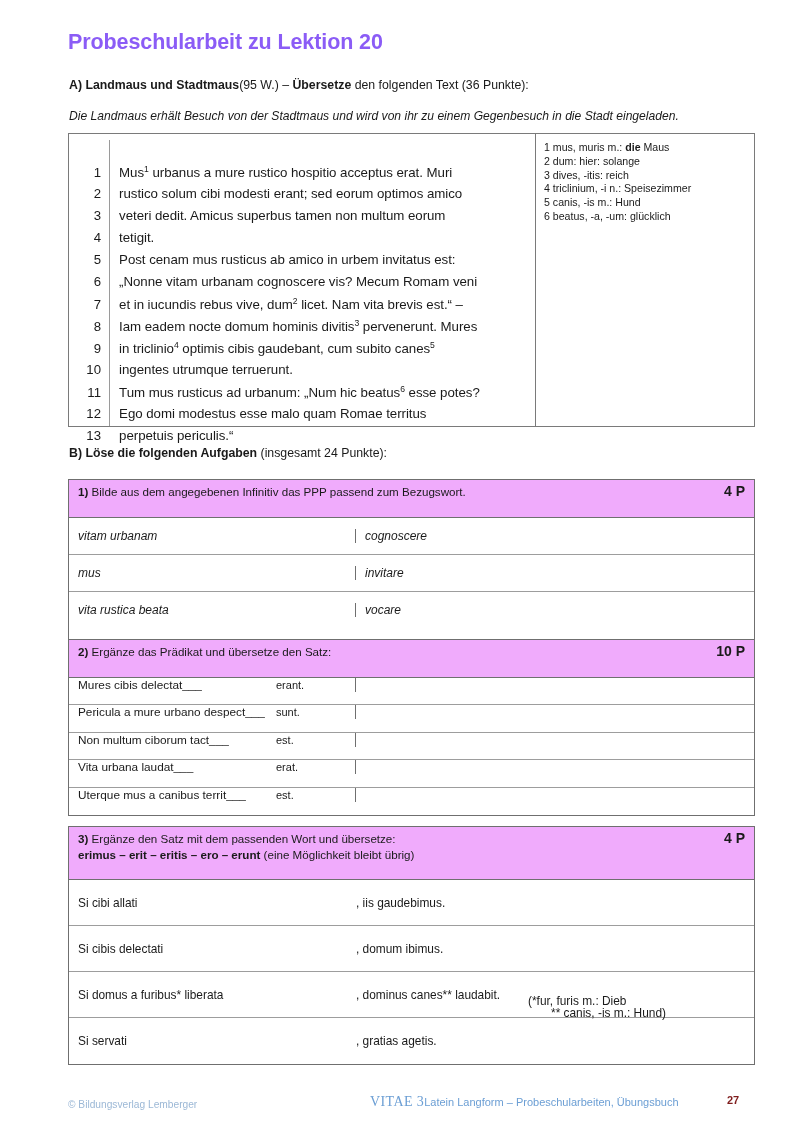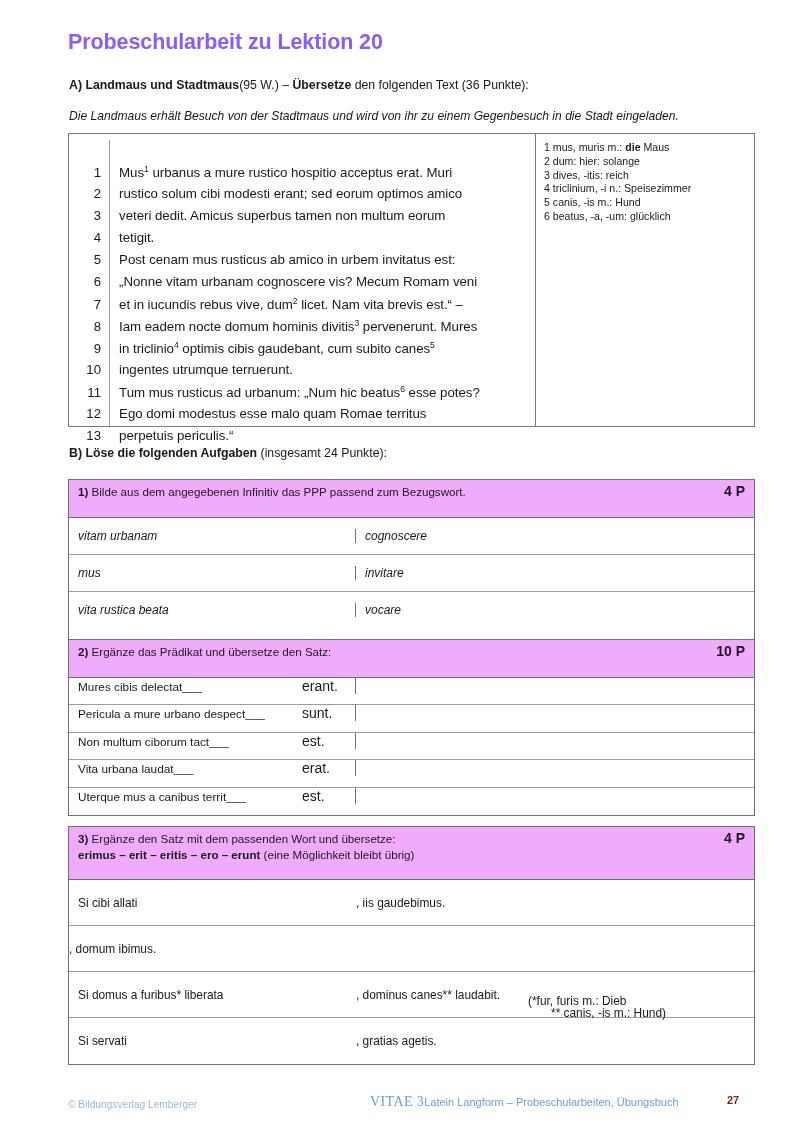--- a/index.html
+++ b/index.html
@@ -173,21 +173,21 @@
   #ex2 .c-left {
     width: 287px;
     box-sizing: border-box;
     border-right: 1.6px solid #6f6f6f;
     padding-left: 9px;
     font-size: 11.8px;
     display: flex;
     align-items: baseline;
   }
   #ex2 .stem { width: 198px; }
-  #ex2 .aux { font-size: 14px; margin-left: 26px; }
+  #ex2 .aux { font-size: 11px; }
   #ex2 .c-right { flex: 1; }
 
   
   #ex3 { top: 826px; }
   #ex3 .ex-row { min-height: 46px; padding-top: 16px; box-sizing: border-box; }
   #ex3 .c-left {
     width: 287px;
     box-sizing: border-box;
     padding-left: 9px;
     font-size: 11.9px;
@@ -421,20 +421,21 @@
       <br>
       <b>erimus – erit – eritis – ero – erunt</b>
       <span class="hint-weak">(eine Möglichkeit bleibt übrig)</span>
     </div>
     <div id="ex3-rows">
         <div class="ex-row">
           <div class="c-left">Si cibi allati</div>
           <div class="c-right"><span class="tail">, iis gaudebimus.</span></div>
         </div>
         <div class="ex-row">
+          <div class="c-left">Si cibis delectati</div>
           <div class="c-right"><span class="tail">, domum ibimus.</span></div>
         </div>
         <div class="ex-row">
           <div class="c-left">Si domus a furibus* liberata</div>
           <div class="c-right"><span class="tail">, dominus canes** laudabit.</span><span class="note">(*fur, furis m.: Dieb</span><span class="note2">** canis, -is m.: Hund)</span></div>
         </div>
         <div class="ex-row last">
           <div class="c-left">Si servati</div>
           <div class="c-right"><span class="tail">, gratias agetis.</span></div>
         </div>

